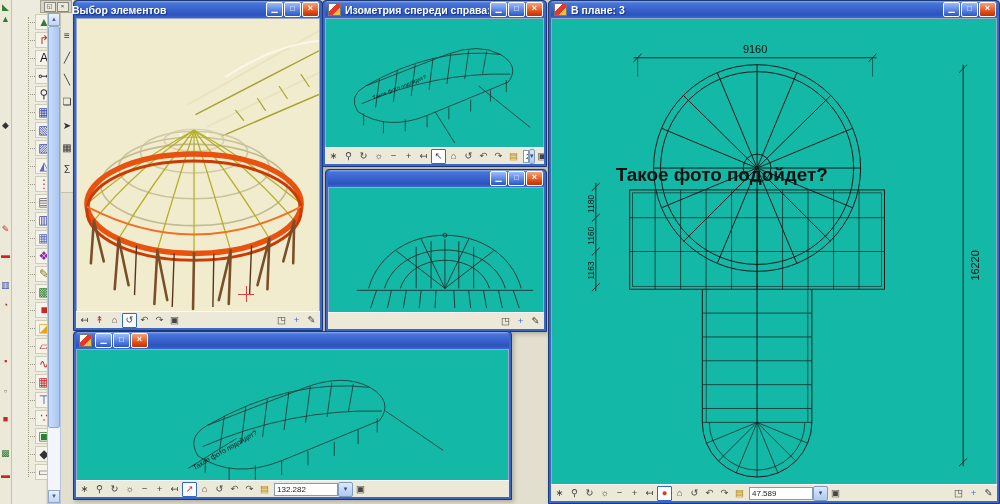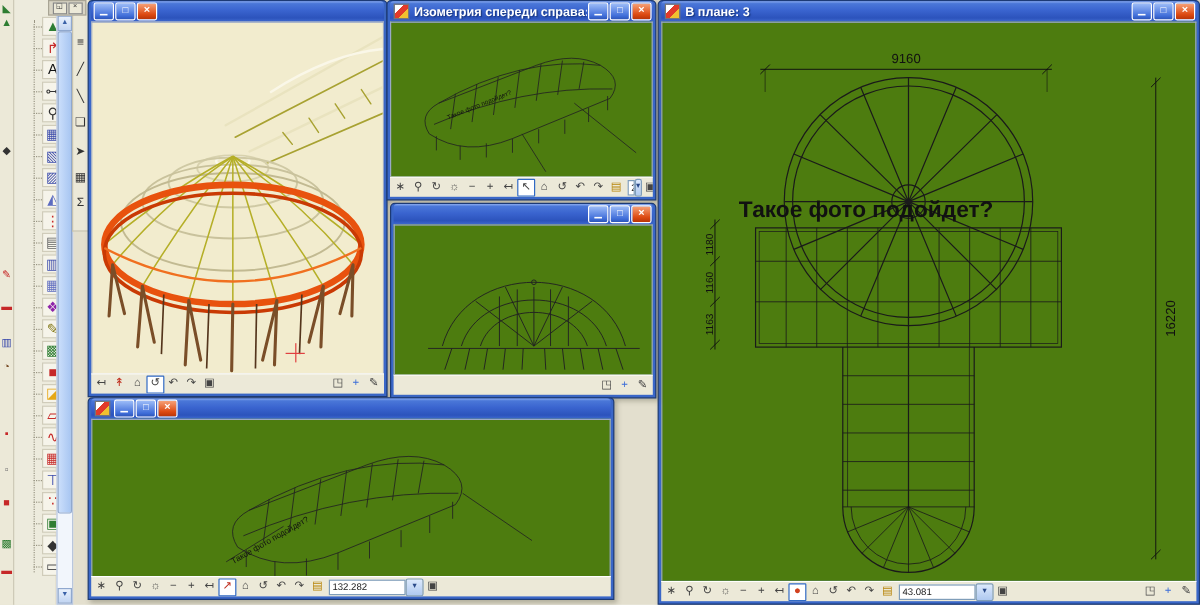--- a/index.html
+++ b/index.html
@@ -25,21 +25,21 @@
 
   
   .window{position:absolute;background:#3A67C8;border:1px solid #1c3a75;border-radius:4px 4px 0 0;padding:0 2px 2px;display:flex;flex-direction:column;box-shadow:2px 2px 4px rgba(80,80,60,.35);box-sizing:border-box;}
   .titlebar{height:17px;flex:0 0 17px;display:flex;align-items:center;padding:0 1px;border-radius:3px 3px 0 0;
     background:linear-gradient(180deg,#8AABF0 0%,#4A77D8 12%,#3A64CF 45%,#2C53BC 82%,#3E69CE 100%);}
   .title{flex:1;color:#fff;font-size:10.5px;font-weight:bold;white-space:nowrap;overflow:hidden;text-shadow:1px 1px 1px #17357e;padding-left:2px;}
   .title.clip{margin-left:-7px;}
   .app-ico{width:11px;height:11px;flex:0 0 11px;margin:0 2px;background:linear-gradient(135deg,#ffffff 0 34%,#E23A2A 34% 64%,#F0C030 64%);border:1px solid #777;}
   .tb-btn{width:15px;height:13px;flex:0 0 15px;margin-left:1px;border:1px solid #fff;border-radius:2px;color:#fff;font-size:8px;line-height:11px;text-align:center;background:linear-gradient(180deg,#9CBCF8,#3E6CD8 80%,#2E56B8);}
   .tb-close{background:linear-gradient(180deg,#F6A278,#DD4A12 70%,#B83508);font-size:9px;font-weight:bold;}
-  .win-content{flex:1;background:#4d7c0f;position:relative;overflow:hidden;border:1px solid #9aa8c8;border-bottom:none;}
+  .win-content{flex:1;background:#14b8a6;position:relative;overflow:hidden;border:1px solid #9aa8c8;border-bottom:none;}
   .win-toolbar{flex:0 0 16px;height:16px;background:#ECE9D8;border-top:1px solid #fff;display:flex;align-items:center;padding:0 1px;overflow:hidden;}
   .ti-group{display:flex;align-items:center;}
   .ti{width:13px;height:13px;flex:0 0 13px;font-size:9.5px;line-height:12px;text-align:center;color:#444;border:1px solid transparent;border-radius:1px;}
   .ti.pressed{background:#fff;border:1px solid #316AC5;}
   .val{background:#fff;border:1px solid #7F9DB9;width:58px;height:11px;font-size:8px;line-height:11px;padding:0 2px;color:#222;margin-left:2px;overflow:hidden;}
   .dd{width:13px;height:13px;background:linear-gradient(180deg,#DCE9FC,#AFC9F0);border:1px solid #7F9DB9;border-radius:2px;font-size:7px;line-height:12px;text-align:center;color:#2A4A8A;}
   .flex1{flex:1;}
   svg{display:block;}
   .xhair-h,.xhair-v{position:absolute;background:#E04040;}
   .xhair-h{width:16px;height:1px;}
@@ -218,20 +218,21 @@
       <span class="aico" style="top: 52px;">╱</span>
       <span class="aico" style="top: 74px;">╲</span>
       <span class="aico" style="top: 96px;">❏</span>
       <span class="aico" style="top: 120px;">➤</span>
       <span class="aico" style="top: 142px;">▦</span>
       <span class="aico" style="top: 164px;">Σ</span>
     </div>
 
   <div class="window" style="left:73px;top:0;width:250px;height:331px;z-index:2;">
     <div class="titlebar">
+      <span class="title clip">Выбор элементов</span>
       <span class="tb-btn">▁</span>
       <span class="tb-btn">□</span>
       <span class="tb-btn tb-close">×</span>
     </div>
     <div class="win-content" style="background:#F2ECCE;">
       <svg width="100%" height="100%" viewBox="0 0 244 294" preserveAspectRatio="none">
         <rect x="0" y="0" width="244" height="294" fill="#F2ECCE"></rect>
 
         <g stroke-linecap="round" fill="none">
           <path d="M112,86L244,12" stroke="#E9E3BF" stroke-width="2"></path>
@@ -487,21 +488,21 @@
           <span class="ti">−</span>
           <span class="ti">+</span>
           <span class="ti">↤</span>
           <span class="ti pressed" style="color: rgb(210, 64, 30);">●</span>
           <span class="ti">⌂</span>
           <span class="ti">↺</span>
           <span class="ti">↶</span>
           <span class="ti">↷</span>
           <span class="ti" style="color: rgb(184, 134, 11);">▤</span>
         </span>
-      <span class="val">43.081</span>
+      <span class="val">47.589</span>
       <span class="dd">▾</span>
       <span class="ti">▣</span>
       <span class="flex1"></span>
       <span class="ti-group">
 
       <span class="ti">◳</span>
           <span class="ti" style="color: rgb(58, 108, 216);">+</span>
           <span class="ti">✎</span>
         </span>
     </div>

